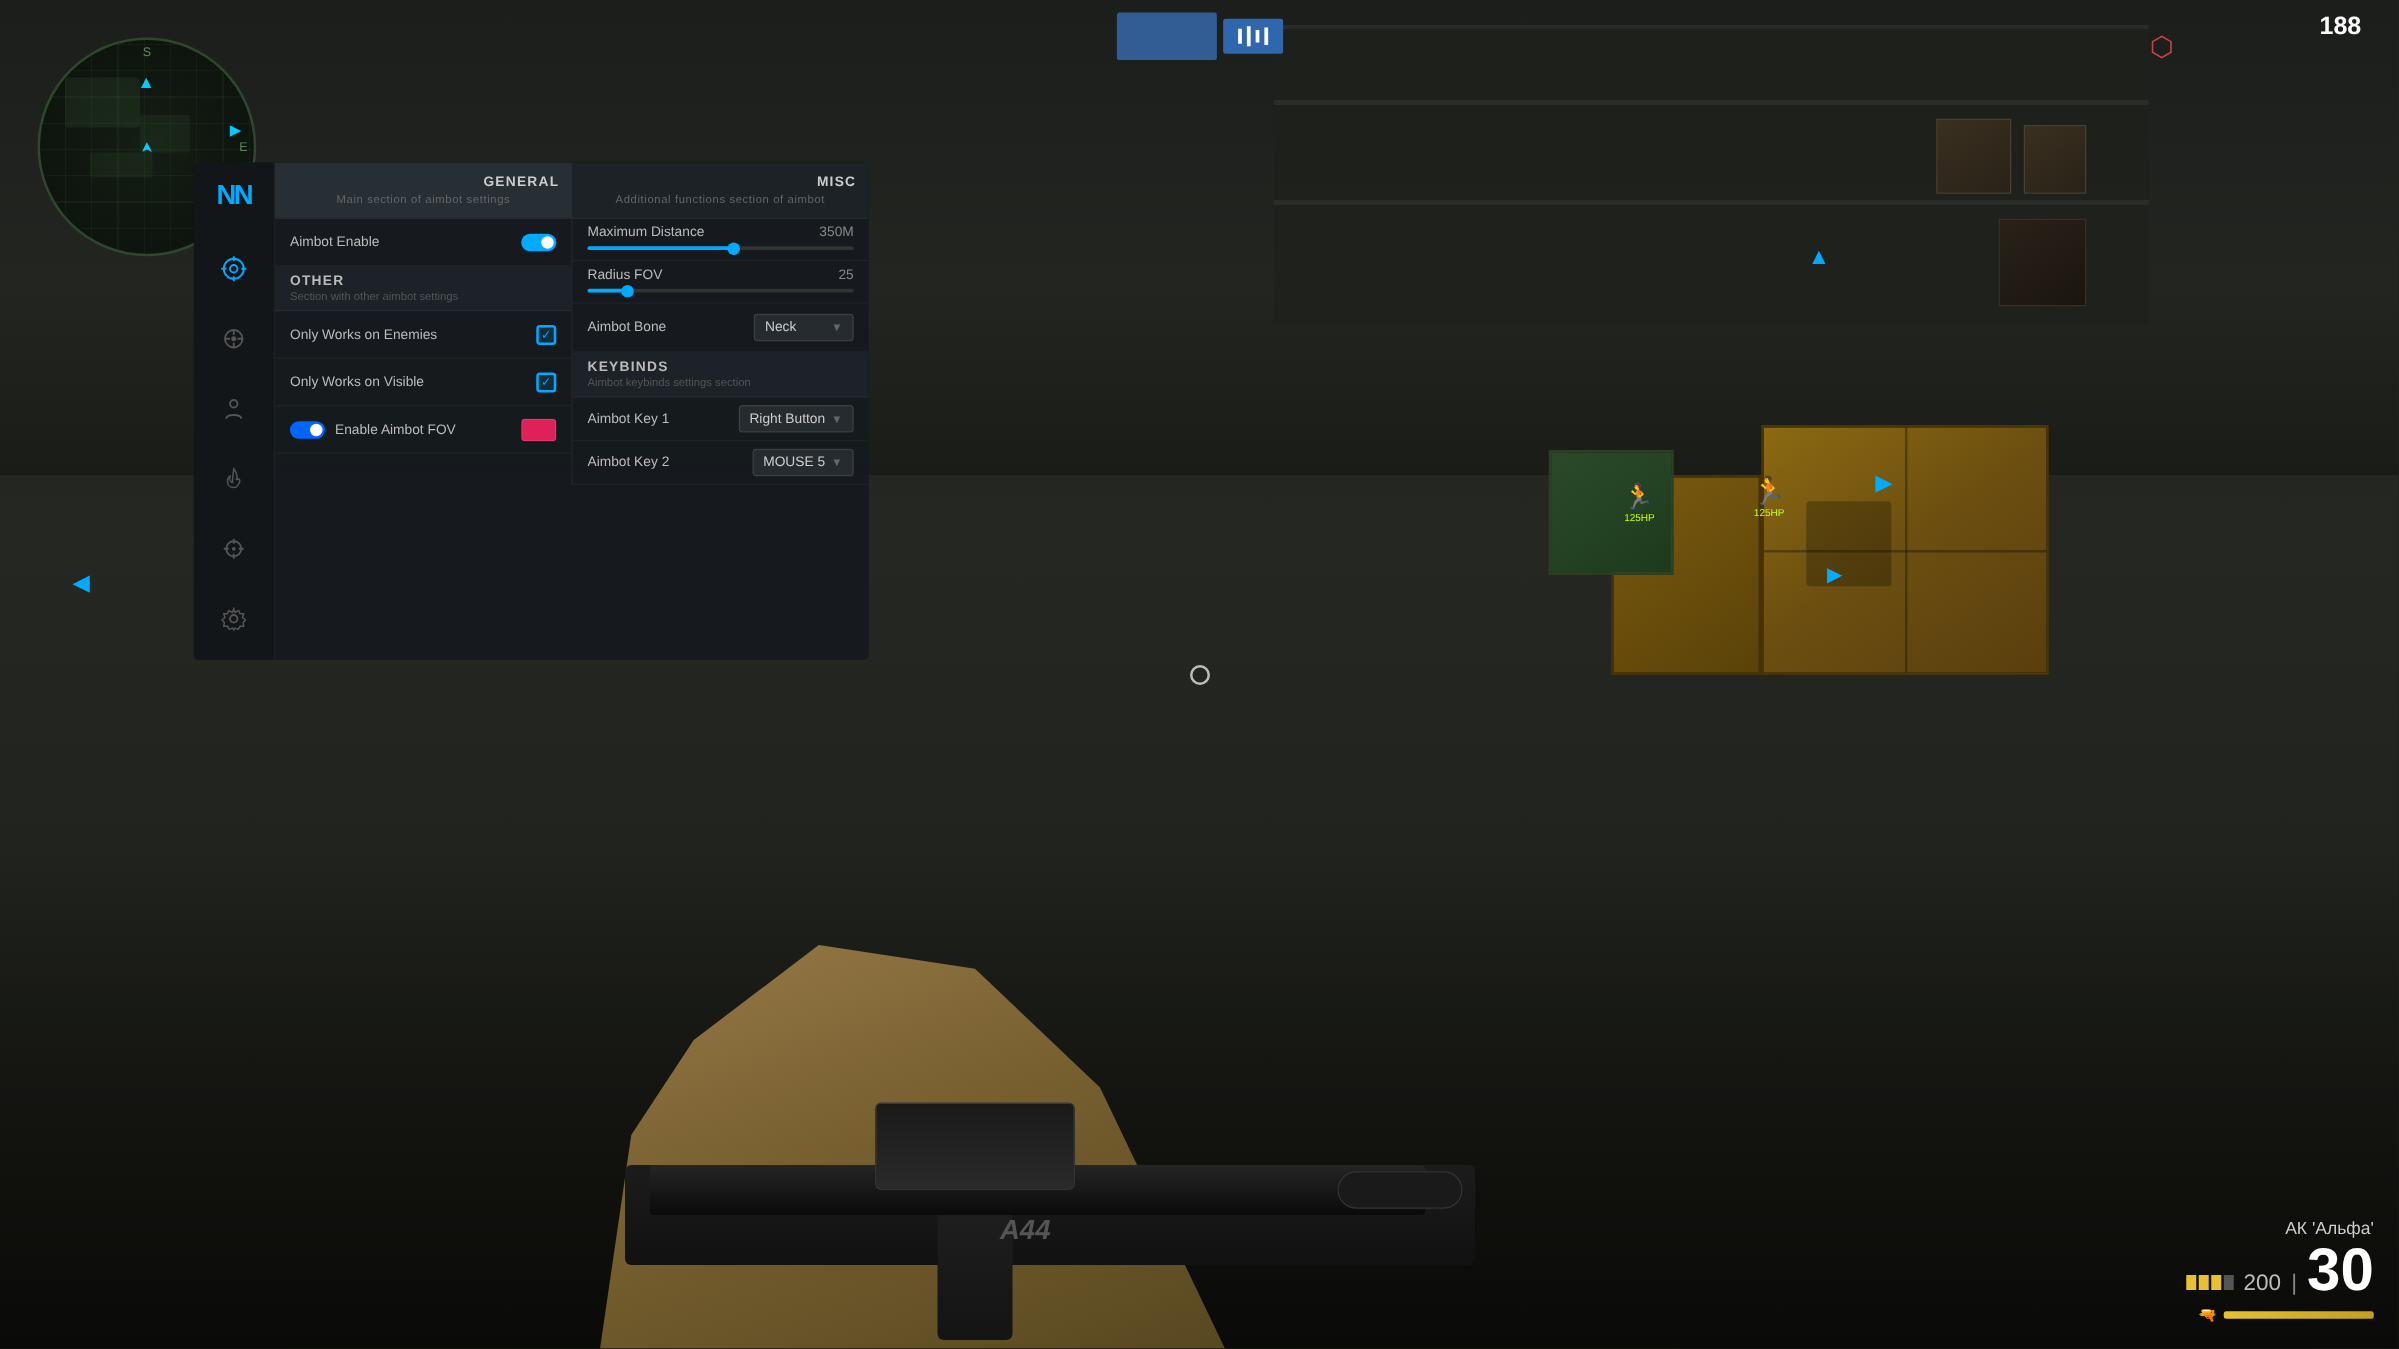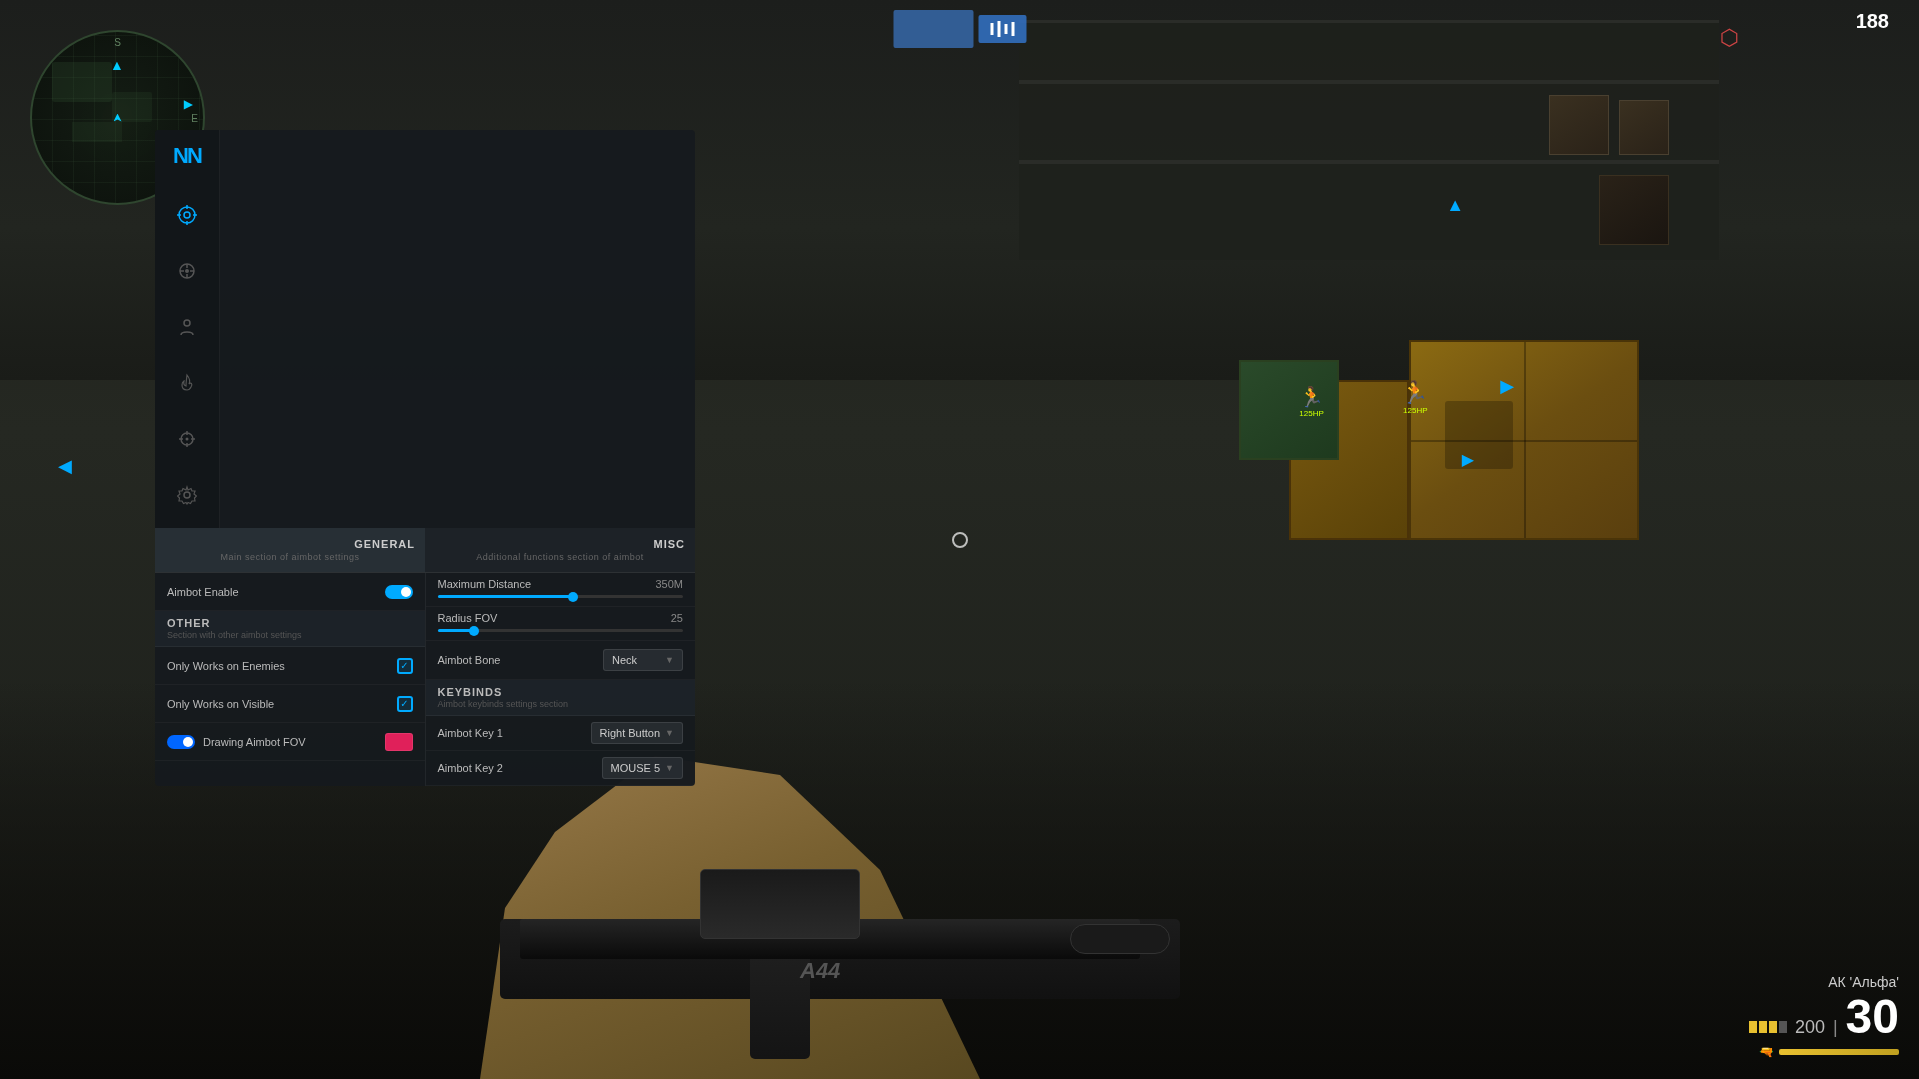--- a/index.html
+++ b/index.html
@@ -86,21 +86,21 @@
 
     
     .cheat-panel {
       position: absolute;
       top: 130px;
       left: 155px;
       width: 540px;
       background: rgba(22, 26, 30, 0.97);
       border-radius: 4px;
       display: flex;
-      flex-direction: column;
+      flex-direction: row;
       overflow: hidden;
     }
 
     
     .sidebar {
       width: 65px;
       background: rgba(18, 22, 26, 0.98);
       display: flex;
       flex-direction: column;
       align-items: center;
@@ -428,21 +428,21 @@
 
   <div style="position:absolute;top:380px;right:510px;width:120px;height:160px;background:linear-gradient(145deg,#7a5a10,#5a4208);border:2px solid #4a3208;"></div>
   <div style="position:absolute;top:360px;right:580px;width:100px;height:100px;background:linear-gradient(145deg,#2a4a2a,#1e3a1e);border:2px solid #2a4020;"></div>
 
   <div style="position:absolute;bottom:0;left:0;right:0;height:400px;background:linear-gradient(180deg,rgba(20,22,18,0) 0%,rgba(15,15,12,0.8) 60%,rgba(10,10,8,1) 100%);"></div>
 
   <div style="position:absolute;bottom:0;left:400px;right:0;height:450px;">
 
     <div style="position:absolute;bottom:0;left:80px;width:500px;height:380px;background:linear-gradient(160deg,#a08050,#786030,#584820);clip-path:polygon(0% 100%,5% 55%,15% 35%,35% 15%,60% 20%,80% 45%,100% 100%);"></div>
 
-    <div style="position:absolute;bottom:80px;left:100px;width:750px;height:300px;">
+    <div style="position:absolute;bottom:67px;left:100px;width:750px;height:300px;">
       <div style="position:absolute;bottom:0;left:0;width:680px;height:80px;background:linear-gradient(180deg,#1c1c1c,#111);border-radius:5px;"></div>
       <div style="position:absolute;bottom:40px;left:20px;width:620px;height:40px;background:linear-gradient(180deg,#252525,#0a0a0a);border-radius:3px;"></div>
 
       <div style="position:absolute;bottom:60px;left:200px;width:160px;height:70px;background:linear-gradient(180deg,#1a1a1a,#2a2a2a);border-radius:5px;border:1px solid #333;"></div>
 
       <div style="position:absolute;bottom:45px;left:570px;width:100px;height:30px;background:#1a1a1a;border-radius:15px;border:1px solid #333;"></div>
 
       <div style="position:absolute;bottom:-60px;left:250px;width:60px;height:100px;background:linear-gradient(180deg,#1e1e1e,#141414);border-radius:0 0 5px 5px;"></div>
 
       <div style="position:absolute;bottom:15px;left:300px;color:#555;font-size:22px;font-style:italic;font-weight:bold;">A44</div>
@@ -606,21 +606,21 @@
           </div>
 
           <div class="setting-row">
             <span class="setting-label">Only Works on Visible</span>
             <div class="check-toggle checked"></div>
           </div>
 
           <div class="drawing-row">
             <div class="drawing-left">
               <div class="toggle" style="background:#0066ff;"></div>
-              <span class="setting-label">Drawing Aimbot FOV</span>
+              <span class="setting-label">Enable Aimbot FOV</span>
             </div>
             <div class="color-swatch"></div>
           </div>
 
         </div>
 
         <div class="menu-right-col">
 
           <div class="slider-container">
             <div class="slider-header">

